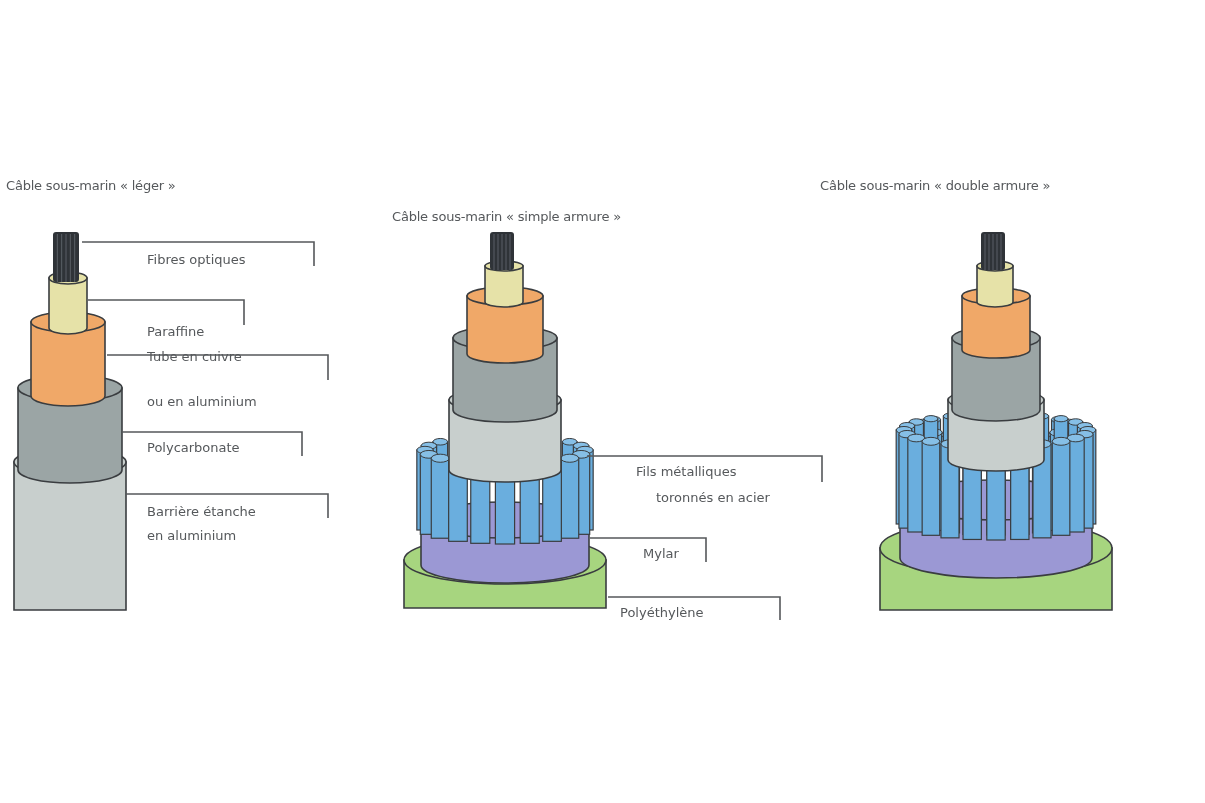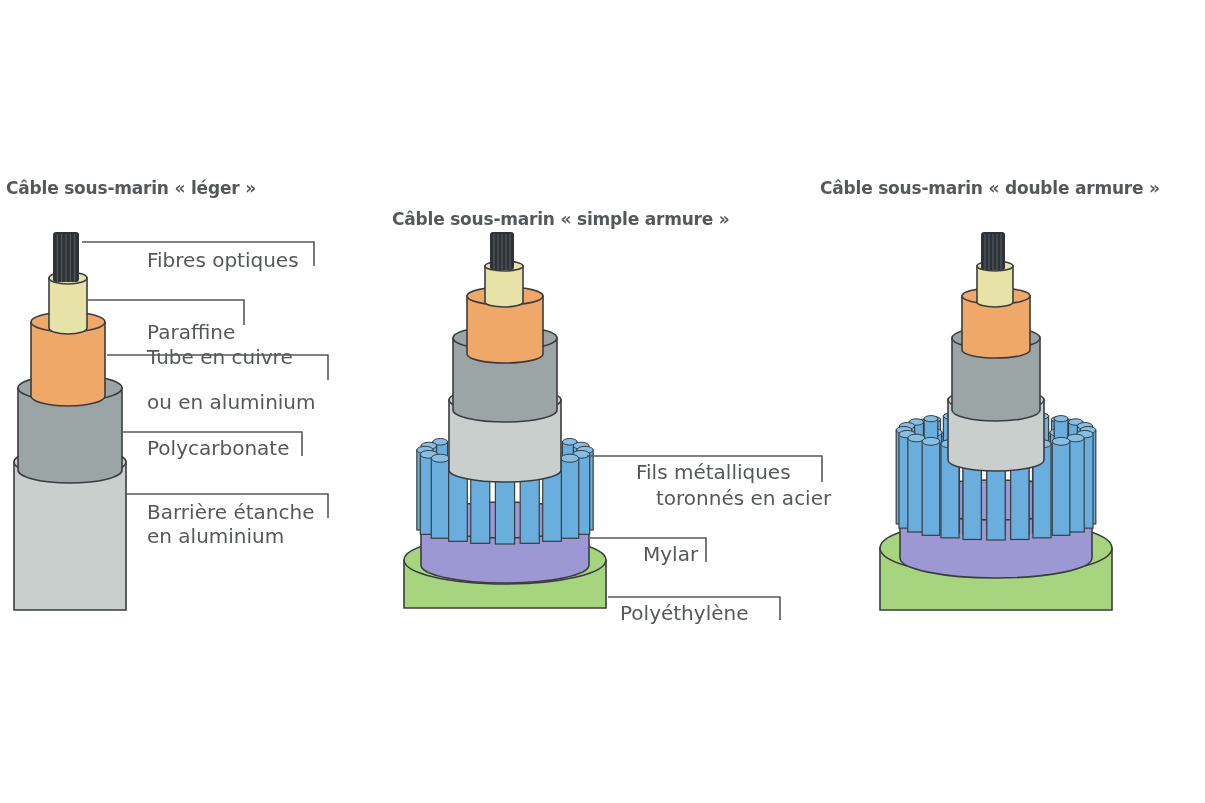--- a/index.html
+++ b/index.html
@@ -1,19 +1,19 @@
 <!DOCTYPE html>
 <html><head>
 <meta charset="utf-8">
 <style>
   html, body { margin: 0; padding: 0; background: #ffffff; }
   body { width: 1205px; height: 803px; position: relative; overflow: hidden;
          font-family: "DejaVu Sans", "Liberation Sans", sans-serif; color: #4a4d50; }
-  .title { position: absolute; top: 178px; font-size: 17px; font-weight: bold; color: #55585b; letter-spacing: -0.2px; white-space: nowrap; }
-  .label { position: absolute; font-size: 20px; color: #55585b; line-height: 24px; white-space: nowrap; text-align: right; }
+  .title { position: absolute; top: 178px; font-size: 13px; font-weight: normal; color: #55585b; letter-spacing: -0.2px; white-space: nowrap; }
+  .label { position: absolute; font-size: 13px; color: #55585b; line-height: 24px; white-space: nowrap; text-align: right; }
   svg.diagram { position: absolute; left: 0; top: 0; }
 </style>
 </head>
 <body>
 
 <div class="title" style="left:6px;">Câble sous-marin « léger »</div>
 <div class="title" style="left:392px;margin-top:31px;">Câble sous-marin « simple armure »</div>
 <div class="title" style="left:820px;">Câble sous-marin « double armure »</div>
 
 <svg class="diagram" width="1205" height="803" viewBox="0 0 1205 803">

